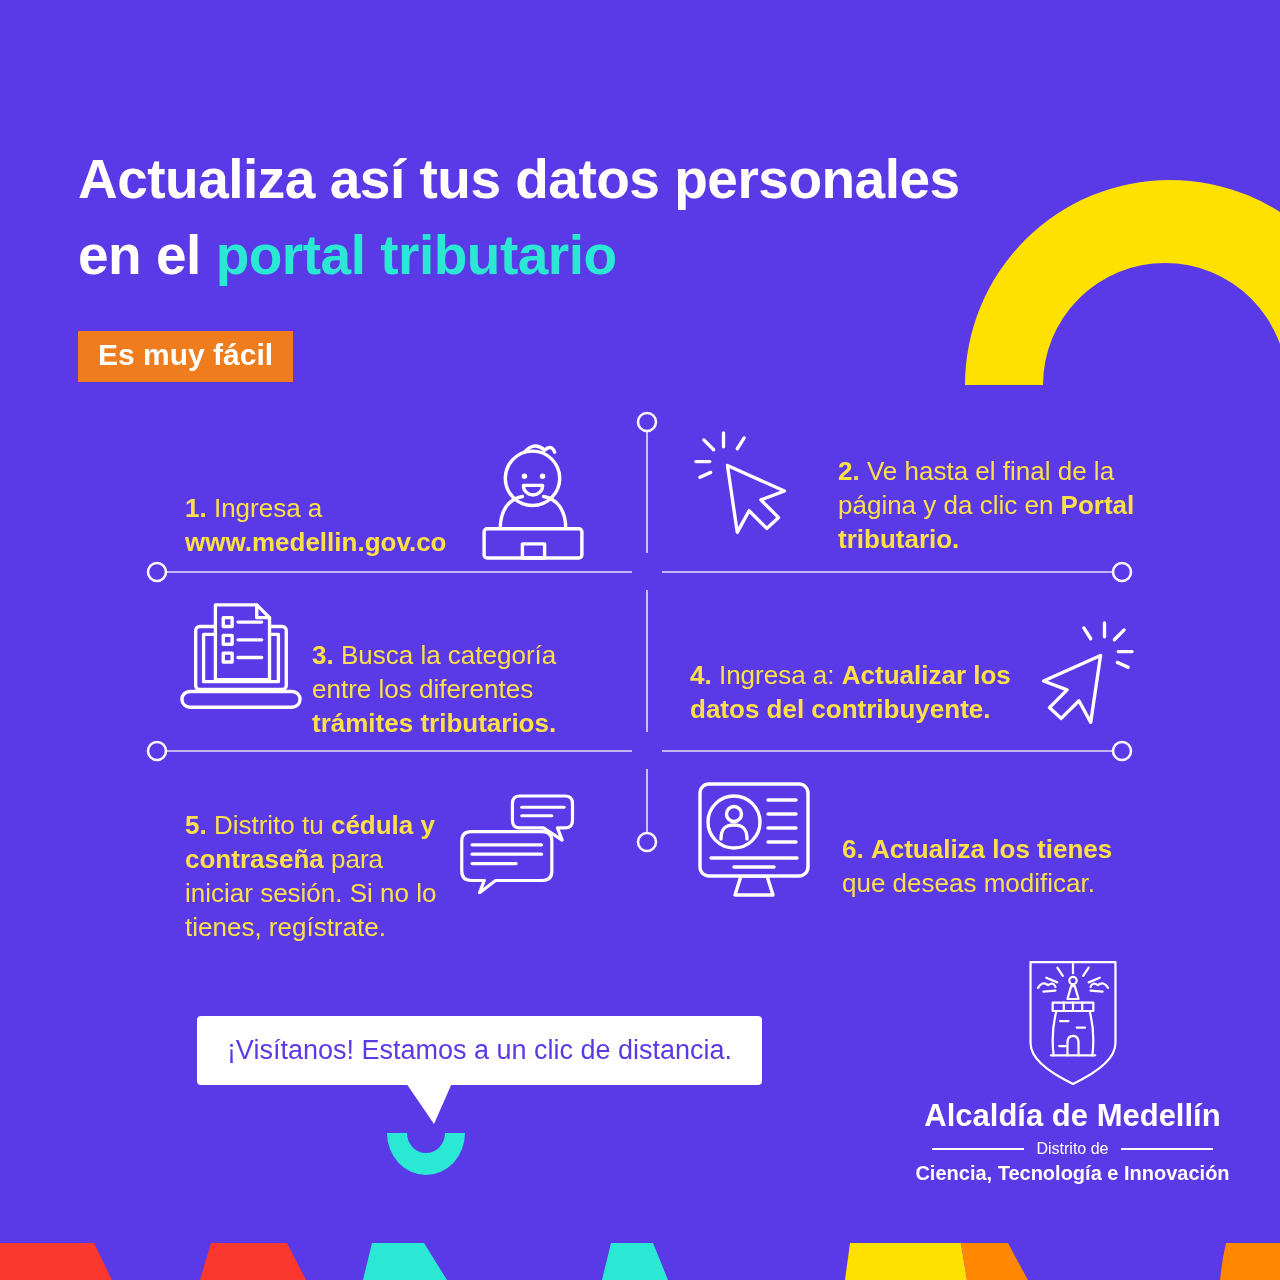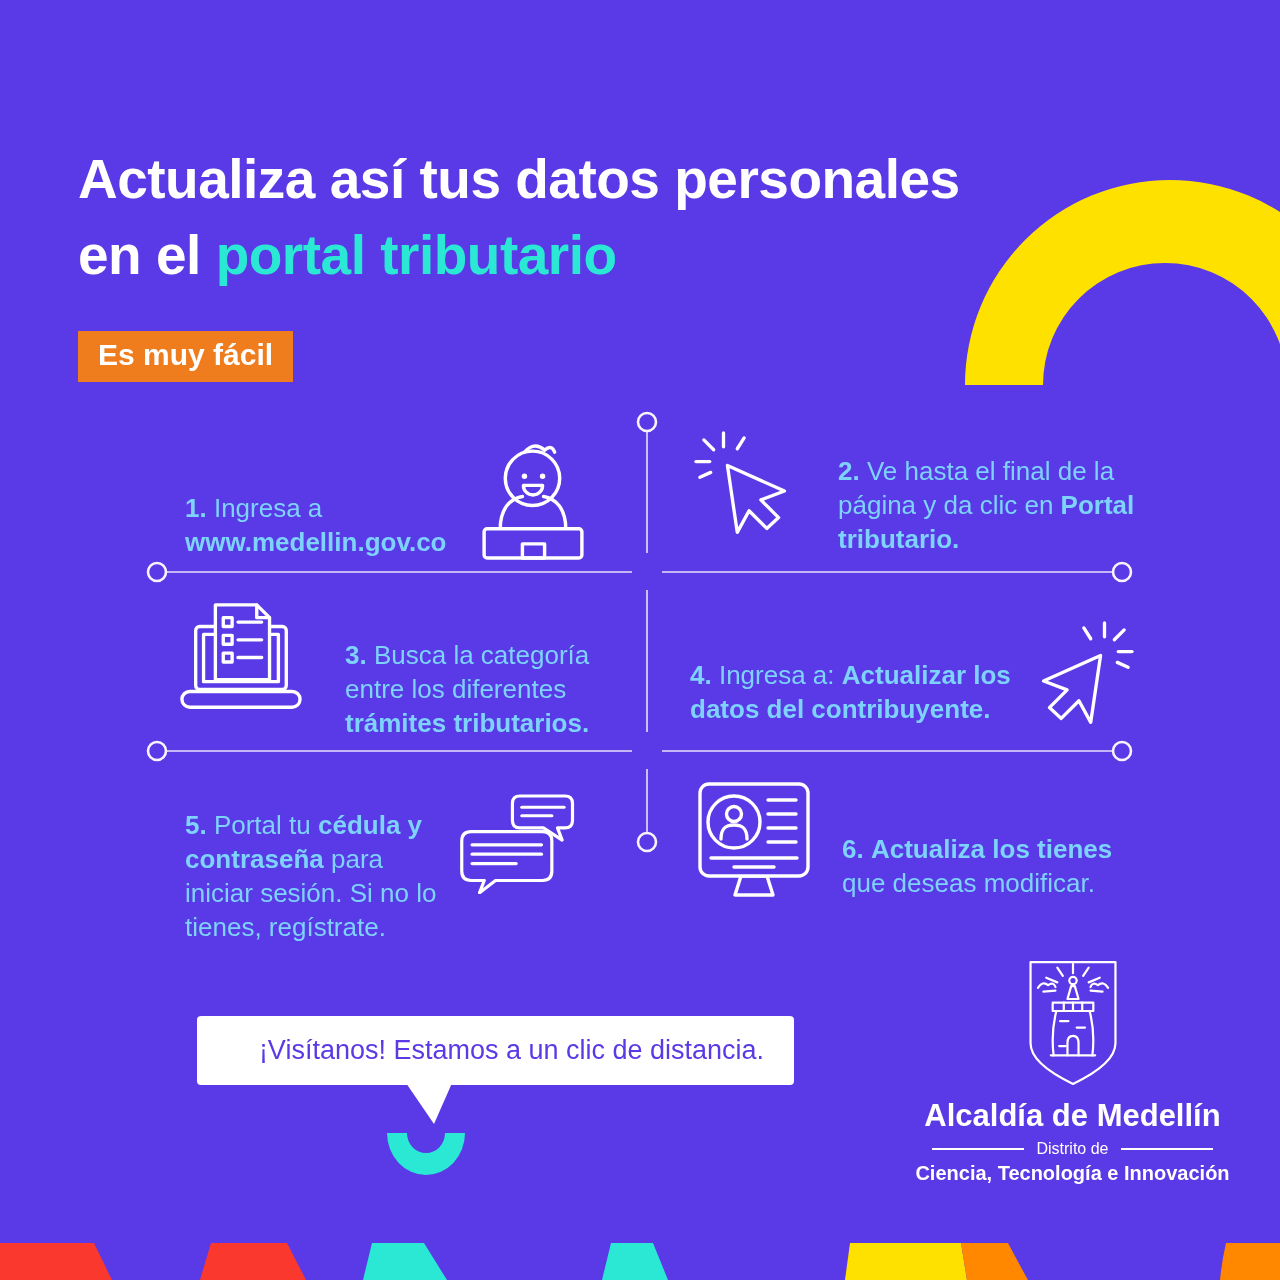--- a/index.html
+++ b/index.html
@@ -15,41 +15,41 @@
   svg{display:block}
   .layer{position:absolute;left:0;top:0;width:1280px;height:1280px;pointer-events:none;}
   
   .title{position:absolute;left:78px;top:104px;font-size:55px;line-height:76px;
          font-weight:800;letter-spacing:-0.5px;color:#fff;}
   .title .accent{color:var(--cyan);}
   
   .badge{position:absolute;left:78px;top:331px;background:var(--orange);
          font-size:30px;font-weight:700;padding:7px 20px 10px 20px;}
   
-  .steptext{position:absolute;font-size:26px;line-height:34px;color:#7dd3fc;font-weight:400;}
+  .steptext{position:absolute;font-size:26px;line-height:34px;color:#fde047;font-weight:400;}
   .steptext .b{font-weight:700;}
   .s1{left:185px;top:465px;width:280px;}
   .s2{left:838px;top:428px;width:302px;}
-  .s3{left:345px;top:612px;width:282px;}
+  .s3{left:312px;top:612px;width:282px;}
   .s4{left:690px;top:632px;width:348px;}
   .s5{left:185px;top:782px;width:272px;}
   .s6{left:842px;top:806px;width:312px;}
   .icon{position:absolute;}
   .i1{left:480px;top:436px;width:106px;height:126px;}
   .i2{left:694px;top:420px;width:118px;height:148px;}
   .i3{left:176px;top:600px;width:128px;height:118px;}
   .i4{left:1016px;top:610px;width:118px;height:148px;}
   .i5{left:458px;top:790px;width:122px;height:104px;}
   .i6{left:694px;top:776px;width:120px;height:126px;}
   .lineart{stroke:#fff;stroke-width:3.4;fill:none;stroke-linecap:round;stroke-linejoin:round;}
   .fillbg{fill:var(--bg);}
   
   .bubble{position:absolute;left:197px;top:1016px;width:565px;height:69px;background:#fff;
           border-radius:4px;display:flex;align-items:center;justify-content:center;
-          font-size:27px;color:var(--bubbletext);padding-left:32px;}
+          font-size:27px;color:var(--bubbletext);}
   .bubble-tail{position:absolute;left:406px;top:1083px;width:0;height:0;
           border-left:28px solid transparent;border-right:18px solid transparent;
           border-top:41px solid #fff;}
   
   .logo{position:absolute;left:900px;top:952px;width:345px;text-align:center;}
   .crest{margin:0 auto;width:96px;height:142px;}
   .logo-name{font-size:31px;font-weight:700;margin-top:4px;white-space:nowrap;}
   .logo-district{display:flex;align-items:center;justify-content:center;gap:12px;margin-top:6px;}
   .logo-district .rule{height:2px;width:92px;background:#fff;}
   .logo-district .small{font-size:16px;}
@@ -154,21 +154,21 @@
 
   <svg class="icon i5" viewBox="0 0 130 110">
     <path class="lineart fillbg" d="M 66 6 H 114 Q 122 6 122 14 V 32 Q 122 40 114 40 H 106 L 111 53 L 91 40 H 66 Q 58 40 58 32 V 14 Q 58 6 66 6 Z"></path>
     <line class="lineart" x1="68" y1="18" x2="113" y2="18"></line>
     <line class="lineart" x1="68" y1="27" x2="100" y2="27"></line>
     <path class="lineart fillbg" d="M 14 44 H 90 Q 100 44 100 54 V 86 Q 100 96 90 96 H 40 L 23 109 L 28 96 H 14 Q 4 96 4 86 V 54 Q 4 44 14 44 Z"></path>
     <line class="lineart" x1="15" y1="58" x2="89" y2="58"></line>
     <line class="lineart" x1="15" y1="68" x2="89" y2="68"></line>
     <line class="lineart" x1="15" y1="78" x2="62" y2="78"></line>
   </svg>
-  <p class="steptext s5"><span class="b">5.</span><span> Portal tu </span><span class="b">cédula y contraseña</span><span> para iniciar sesión. Si no lo tienes, regístrate.</span></p>
+  <p class="steptext s5"><span class="b">5.</span><span> Distrito tu </span><span class="b">cédula y contraseña</span><span> para iniciar sesión. Si no lo tienes, regístrate.</span></p>
 
   <svg class="icon i6" viewBox="0 0 120 122">
     <path class="lineart fillbg" d="M 47 98 L 41 117 L 79 117 L 73 98 Z"></path>
     <rect class="lineart fillbg" x="6" y="6" width="108" height="92" rx="9"></rect>
     <circle class="lineart" cx="40" cy="44" r="26"></circle>
     <circle class="lineart" cx="40" cy="36" r="7.5"></circle>
     <path class="lineart" d="M 27 61 C 27 50 32 47 40 47 C 48 47 53 50 53 61"></path>
     <line class="lineart" x1="74" y1="22" x2="102" y2="22"></line>
     <line class="lineart" x1="74" y1="36" x2="102" y2="36"></line>
     <line class="lineart" x1="74" y1="50" x2="102" y2="50"></line>

